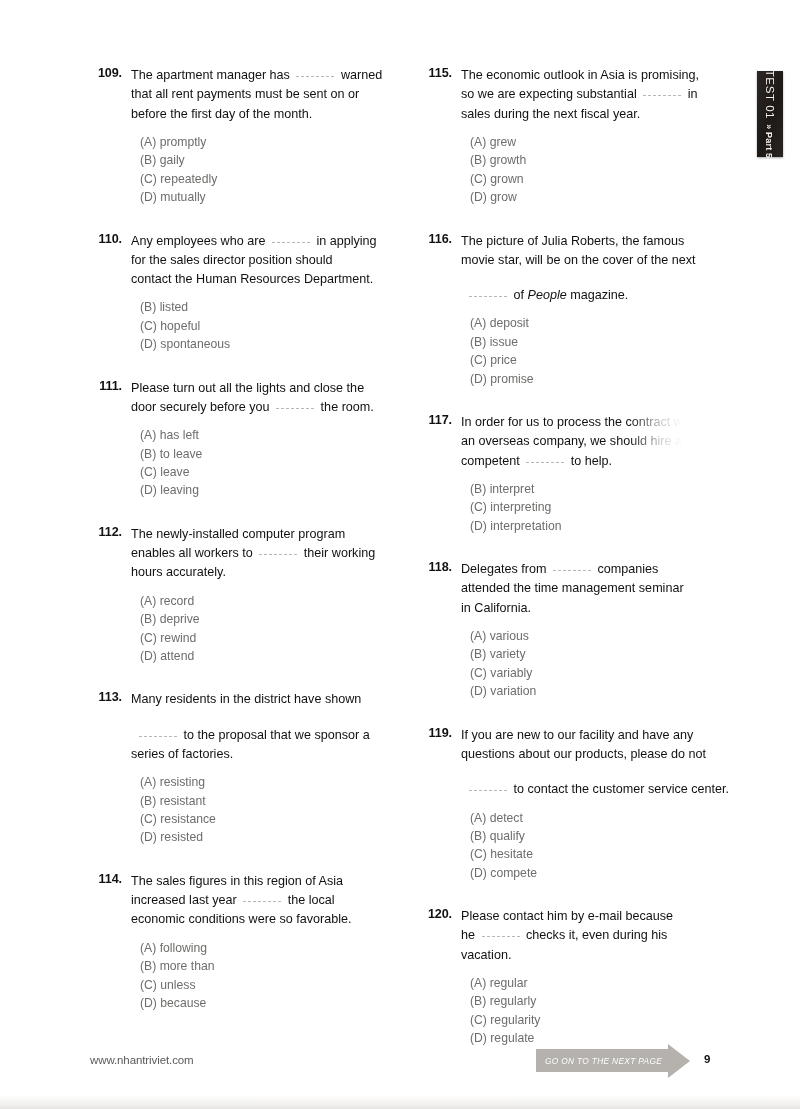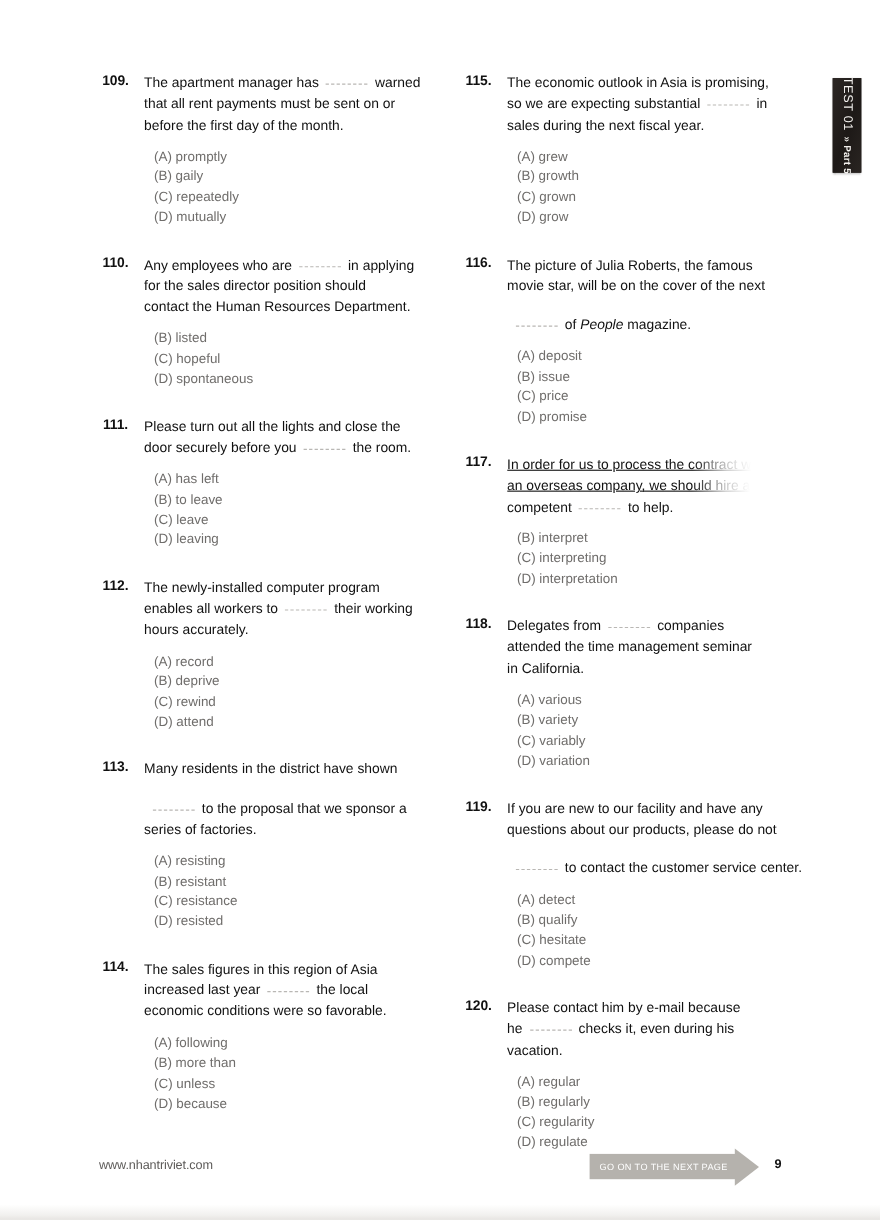--- a/index.html
+++ b/index.html
@@ -81,21 +81,21 @@
 
   .question {
     position: relative;
     margin-bottom: 25px;
   }
   .q-number {
     position: absolute;
     left: 0;
     top: 0;
     width: 34px;
-    text-align: center;
+    text-align: right;
     font-size: 12.6px;
     font-weight: bold;
     color: #111111;
     letter-spacing: -0.1px;
   }
   .q-body {
     margin-left: 43px;
   }
   .q-stem {
     font-size: 12.6px;
@@ -107,21 +107,20 @@
   }
   .q-stem em {
     font-style: italic;
   }
 
   
   .fade-out {
     display: inline-block;
     -webkit-mask-image: linear-gradient(to right, #000 76%, rgba(0,0,0,0.25) 90%, rgba(0,0,0,0) 100%);
     mask-image: linear-gradient(to right, #000 76%, rgba(0,0,0,0.25) 90%, rgba(0,0,0,0) 100%);
-    text-decoration: underline;
   }
 
   
   .blank {
     display: inline-block;
     width: 38px;
     height: 0;
     margin: 0 3px;
     vertical-align: 2px;
     border-bottom: 1.4px dashed #b9b7b4;
@@ -165,20 +164,21 @@
     height: 23px;
     display: flex;
     align-items: center;
   }
   .banner-body {
     background: #b5b2ad;
     height: 23px;
     display: flex;
     align-items: center;
     padding: 0 7px 0 9px;
+    font-style: italic;
   }
   .banner-text {
     color: #ffffff;
     font-size: 8.3px;
     letter-spacing: 0.35px;
     white-space: nowrap;
   }
   .banner-arrow {
     width: 0;
     height: 0;

